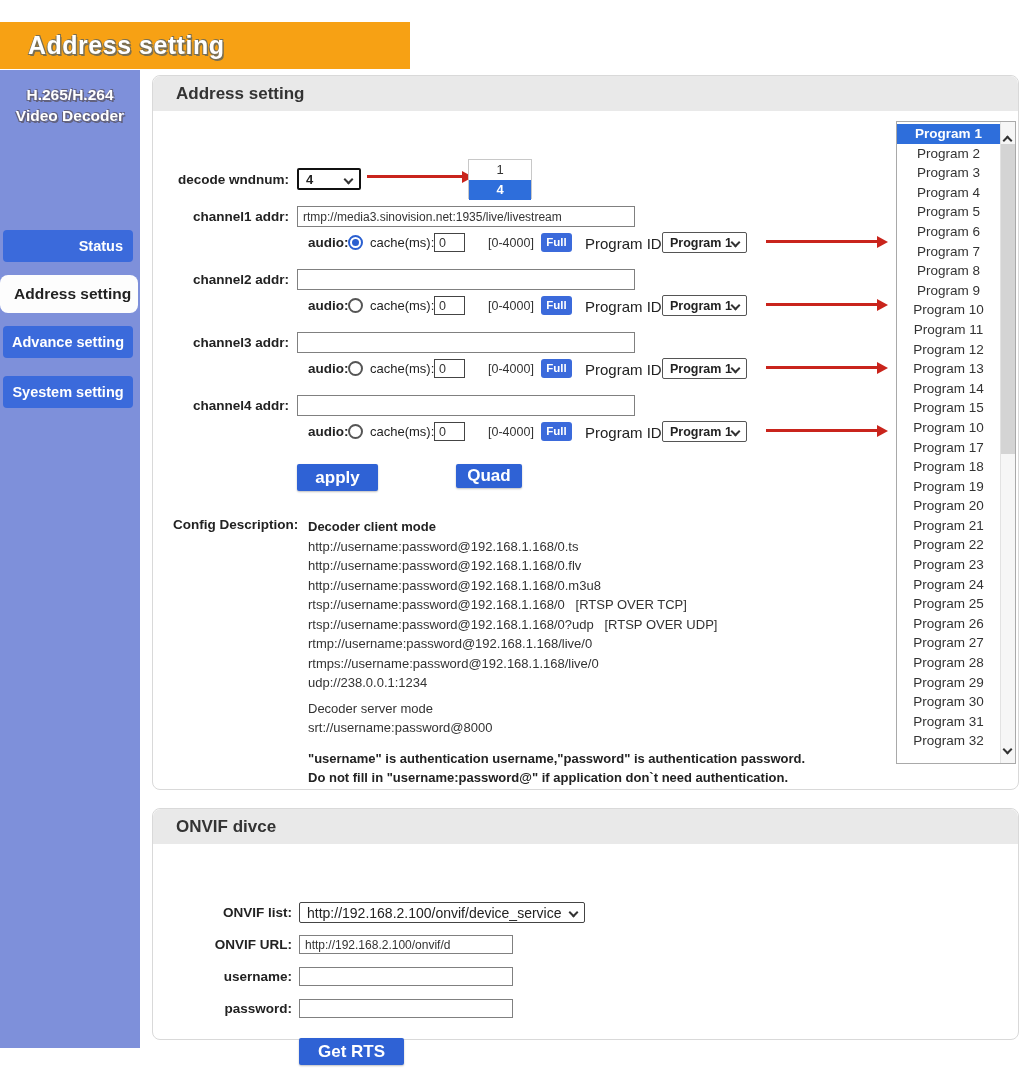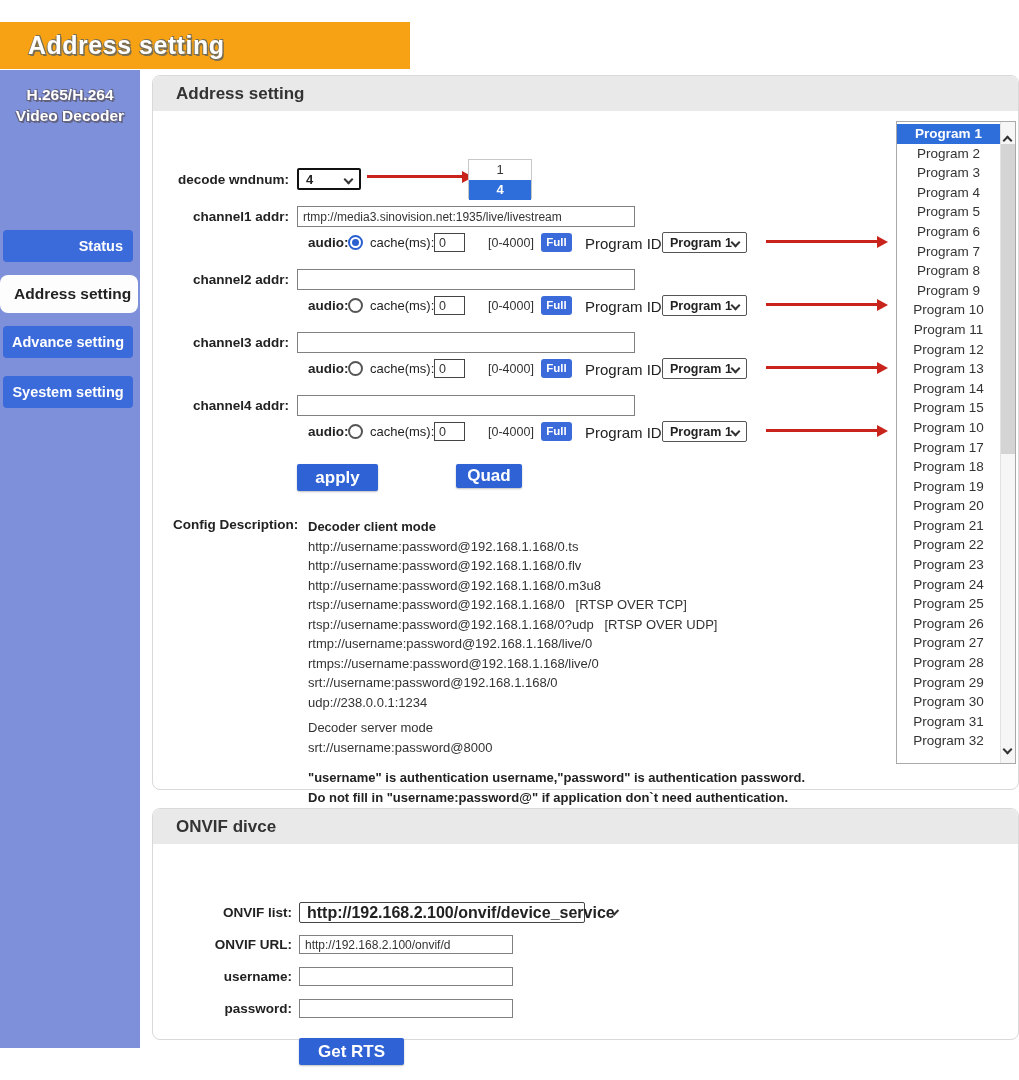--- a/index.html
+++ b/index.html
@@ -168,21 +168,21 @@
     position:absolute; right:0; top:0; width:15px; height:100%;
     background:#f6f6f6; border-left:1px solid #e2e2e2;
   }
   .plist-thumb { position:absolute; left:0; top:22px; width:14px; height:310px; background:#d4d4d4; }
   .scroll-chev { position:absolute; left:3px; cursor:pointer; }
   .scroll-chev .chev { border-color:#333; }
   .scroll-chev.top { top:8px; } .scroll-chev.bottom { bottom:6px; }
 
   
   #onvif-panel .lbl { width:139px; }
-  #onvif-list-select { left:146px; top:58px; width:286px; height:21px; border:1.5px solid #444; font-weight:bold; font-size:16px; }
+  #onvif-list-select { left:146px; top:58px; width:286px; height:21px; border:1.5px solid #444; font-weight:normal; font-size:14px; }
   #onvif-url-input  { left:146px; top:91px;  width:214px; height:19px; }
   #onvif-user-input { left:146px; top:123px; width:214px; height:19px; }
   #onvif-pass-input { left:146px; top:155px; width:214px; height:19px; }
 </style>
 </head>
 <body>
 
 <div class="banner">
   <span class="banner-title">Address setting</span>
 </div>
@@ -296,21 +296,20 @@
     <div id="config-label">Config Description:</div>
     <div id="config-block">
         <div class="cfg-line cfg-title">Decoder client mode</div>
         <div class="cfg-line ">http://username:password@192.168.1.168/0.ts</div>
         <div class="cfg-line ">http://username:password@192.168.1.168/0.flv</div>
         <div class="cfg-line ">http://username:password@192.168.1.168/0.m3u8</div>
         <div class="cfg-line ">rtsp://username:password@192.168.1.168/0   [RTSP OVER TCP]</div>
         <div class="cfg-line ">rtsp://username:password@192.168.1.168/0?udp   [RTSP OVER UDP]</div>
         <div class="cfg-line ">rtmp://username:password@192.168.1.168/live/0</div>
         <div class="cfg-line ">rtmps://username:password@192.168.1.168/live/0</div>
-        <div class="cfg-line ">srt://username:password@192.168.1.168/0</div>
         <div class="cfg-line ">udp://238.0.0.1:1234</div>
         <div class="cfg-gap6"></div>
         <div class="cfg-line ">Decoder server mode</div>
         <div class="cfg-line ">srt://username:password@8000</div>
         <div class="cfg-gap11"></div>
         <div class="cfg-line cfg-note">"username" is authentication username,"password" is authentication password.</div>
         <div class="cfg-line cfg-note">Do not fill in "username:password@" if application don`t need authentication.</div>
       </div>
   </div>
 </div>

